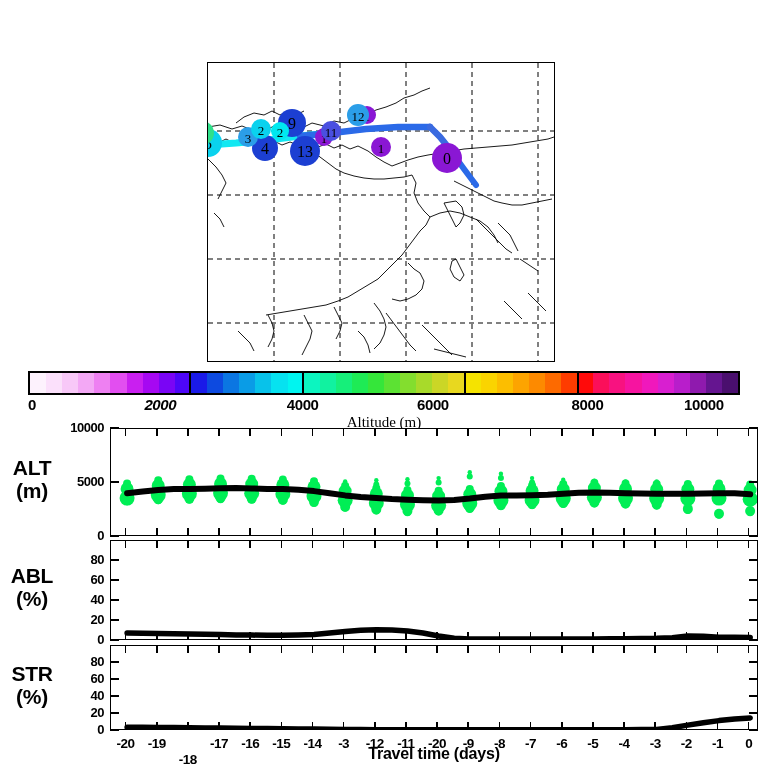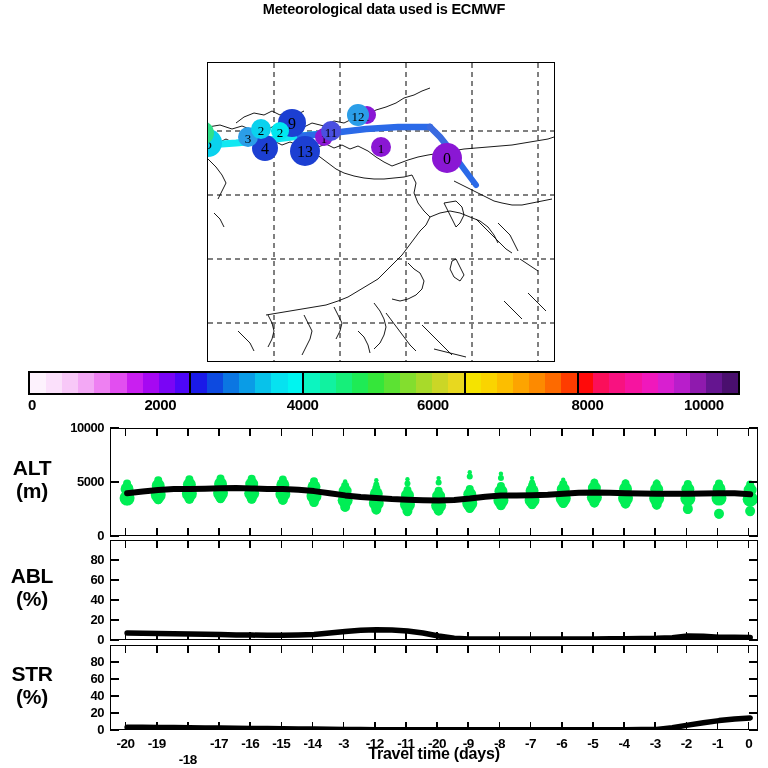--- a/index.html
+++ b/index.html
@@ -45,21 +45,20 @@
   .xlab{position:absolute;font-size:13.5px;font-weight:bold;text-align:center;
         letter-spacing:-0.5px;white-space:nowrap;}
   #x-axis-title{position:absolute;left:110px;top:745px;width:648px;
                 text-align:center;font-size:16px;font-weight:bold;
                 letter-spacing:-0.2px;}
 </style>
 </head>
 <body>
 
 <div id="title-block">
-  <div class="t3">Meteorological data used is ECMWF</div>
 </div>
 
 <div id="map-panel" class="abs">
   <svg id="map-svg" width="346" height="298" viewBox="0 0 346 298">
 
     <g stroke="#000" stroke-width="1" stroke-dasharray="5,4" fill="none">
       <line x1="0" y1="68" x2="346" y2="68"></line>
       <line x1="0" y1="132" x2="346" y2="132"></line>
       <line x1="0" y1="196" x2="346" y2="196"></line>
       <line x1="0" y1="260" x2="346" y2="260"></line>
@@ -203,26 +202,27 @@
       <i style="background: rgb(246, 20, 160);"></i>
       <i style="background: rgb(240, 24, 188);"></i>
       <i style="background: rgb(216, 31, 208);"></i>
       <i style="background: rgb(184, 30, 203);"></i>
       <i style="background: rgb(143, 26, 174);"></i>
       <i style="background: rgb(101, 21, 144);"></i>
       <i style="background: rgb(74, 15, 110);"></i>
     </div>
   <div id="cb-ticklabels">
       <span style="left: 12px;">0</span>
-      <span style="left: 128.4px;">2000</span>
+      <span style="left: 128.4px; font-style: italic;">2000</span>
       <span style="left: 270.8px;">4000</span>
       <span style="left: 401px;">6000</span>
       <span style="left: 555.6px;">8000</span>
       <span style="left: 668px;">10000</span>
     </div>
+  <div id="cb-axis-title">Altitude (m)</div>
 <div class="cb-sep" style="left: 160.718px;"></div>
     <div class="cb-sep" style="left: 273.991px;"></div>
     <div class="cb-sep" style="left: 435.809px;"></div>
     <div class="cb-sep" style="left: 549.082px;"></div>
   </div>
 
 <div id="panels-root">
     <div class="ts-frame" style="left: 110px; top: 428px; width: 648px; height: 108px;">
       <svg width="645" height="105" style="position: absolute; left: 1.5px; top: 1.5px;">
         <circle cx="14.07692307692308" cy="67.08" r="7.5" fill="#00EE55"></circle>

